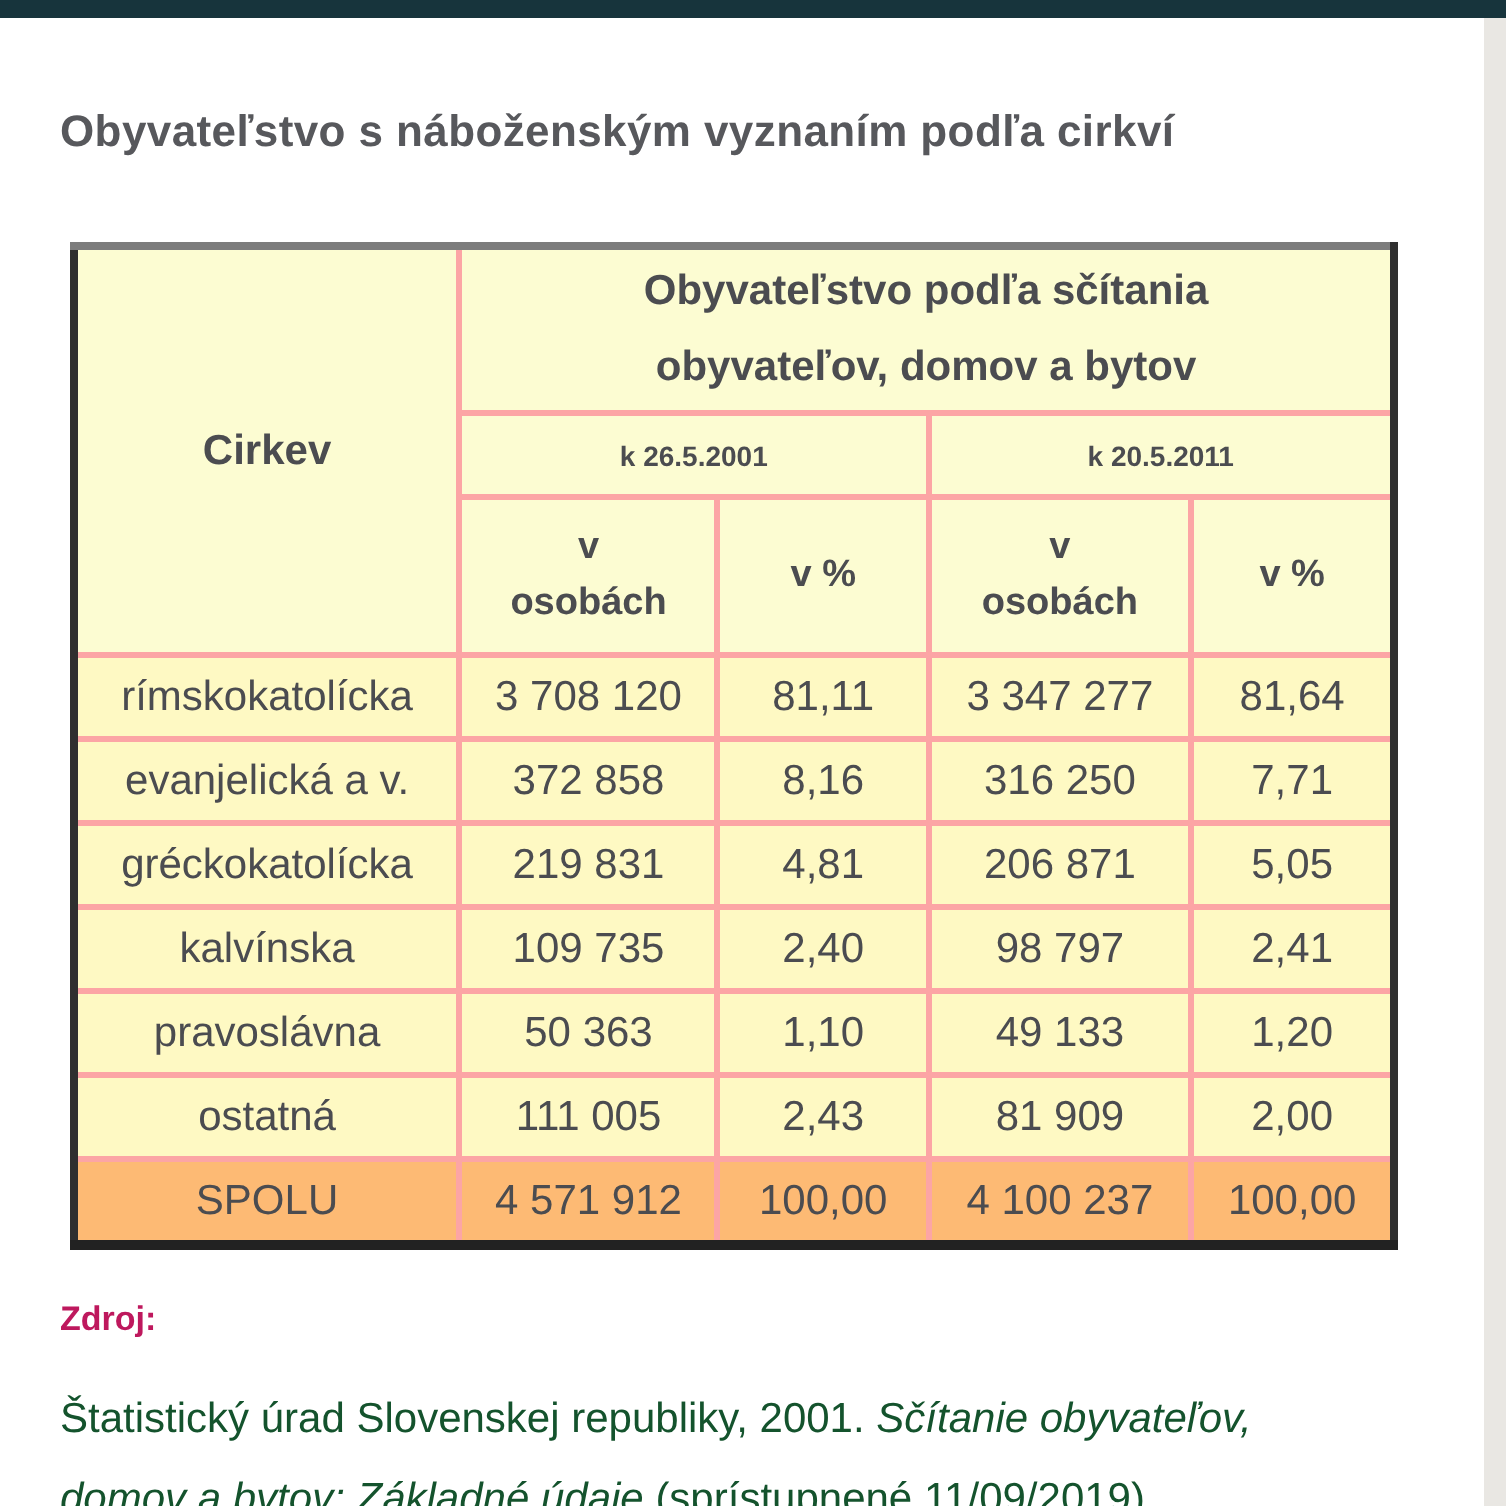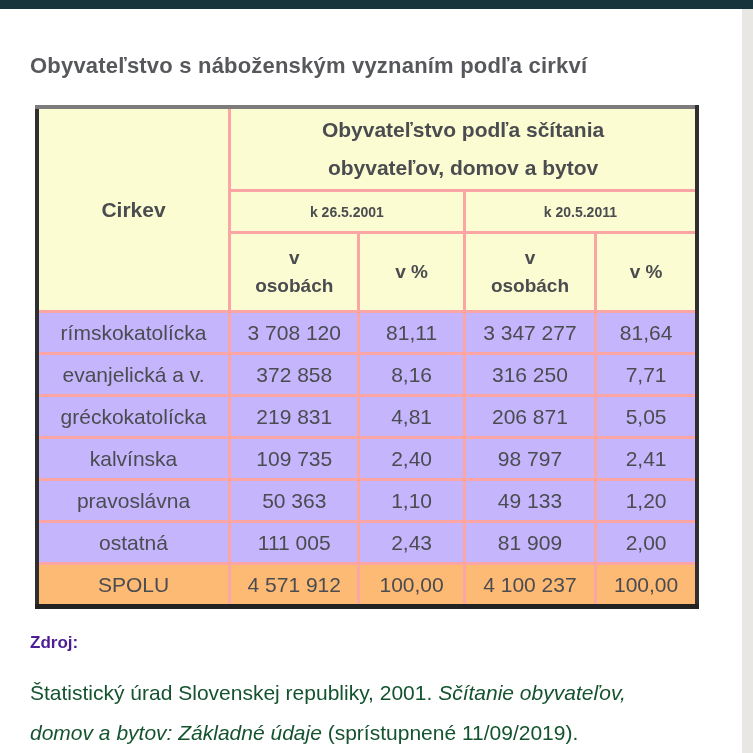--- a/index.html
+++ b/index.html
@@ -17,21 +17,21 @@
   .scrollbar-track {
     position: absolute; top: 9px; right: 0;
     width: 11px; height: 744px;
     background: #e9e7e3;
   }
   .content {
     position: absolute; top: 9px; left: 0;
     width: 742px;
   }
   .page-title {
-    margin: 44px 30px 0 30px;
+    margin: 44px 30px 16px 30px;
     font-size: 22px;
     font-weight: bold;
     color: #57585c;
     letter-spacing: 0.2px;
   }
   .table-wrap {
     margin: 26px 0 0 35px;
     display: inline-block;
   }
   table.stats {
@@ -55,28 +55,28 @@
     background: #fcfcd2;
     font-weight: bold;
   }
   th.corner-header { font-size: 21px; }
   th.group-header  { height: 80px; font-size: 21px; line-height: 38px; }
   tr.census-row th { height: 39px; font-size: 14px; }
   tr.sub-row th    { height: 76px; font-size: 19px; line-height: 28px; }
   tbody td {
     height: 39px;
     font-size: 21px;
-    background: #c4b5fd;
+    background: #fef9c3;
   }
   tbody tr.total-row td { background: #fdba74; }
   .zdroj-label {
     margin: 20px 30px 0 30px;
     font-size: 17px;
     font-weight: bold;
-    color: #4c1d95;
+    color: #be185d;
   }
   .source-text {
     margin: 20px 30px 0 30px;
     width: 682px;
     font-size: 21px;
     color: #14532d;
     line-height: 40px;
     white-space: pre-line;
   }
   .source-text .italic { font-style: italic; }

